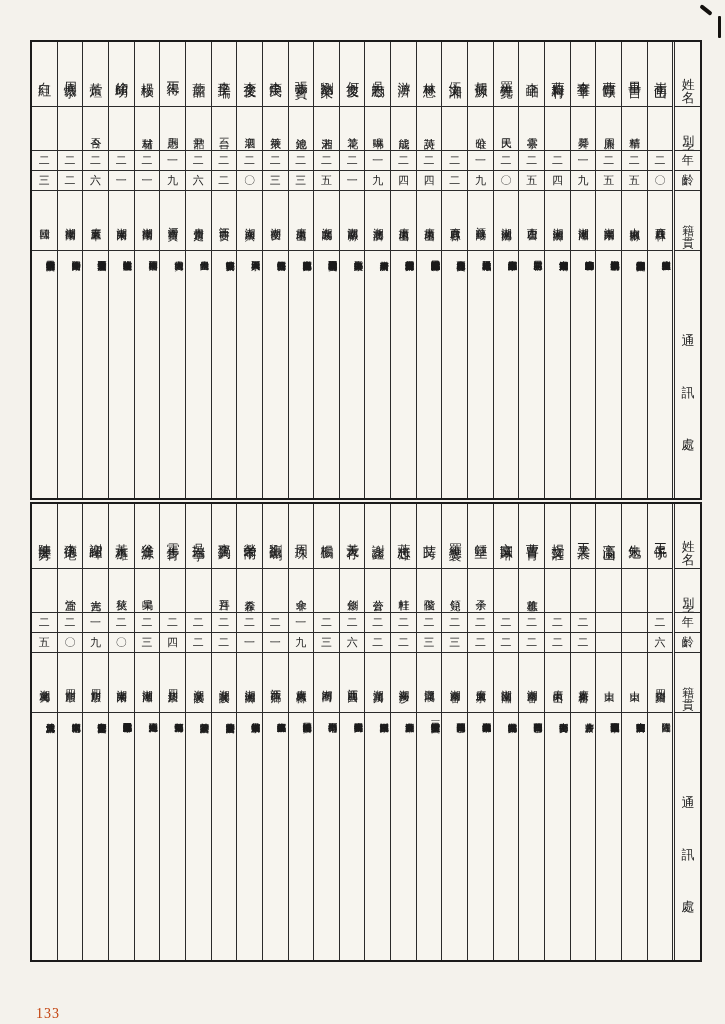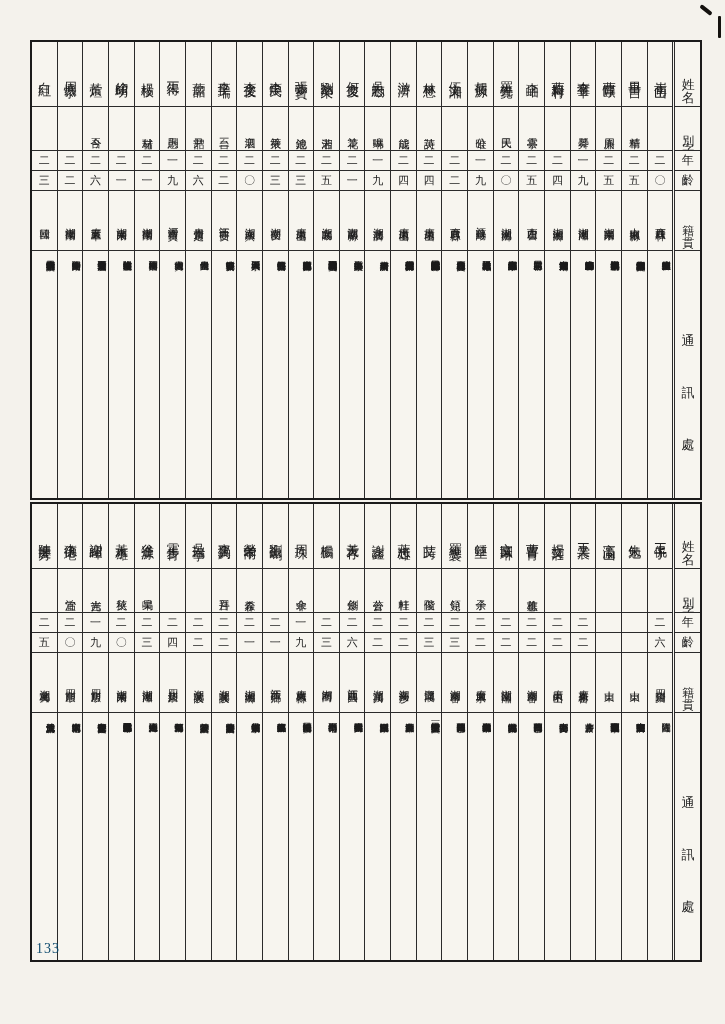--- a/index.html
+++ b/index.html
@@ -80,23 +80,23 @@
   .header-col .name .vert   { letter-spacing: 12px; margin-bottom: -12px; }
   .header-col .alias .vert  { letter-spacing: 7px;  margin-bottom: -7px; font-size: 12px; }
   .header-col .origin .vert { letter-spacing: 12px; margin-bottom: -12px; font-size: 12px; }
   .header-col .age .digit   { font-size: 12px; }
   .header-col .addr { align-items: center; justify-content: center; padding: 0; }
   .header-col .addr .vert { letter-spacing: 52px; margin-bottom: -52px; font-size: 13px; }
 
   .page-number {
     position: absolute;
     left: 36px;
-    top: 941px;
+    top: 1006px;
     font-size: 14px;
-    color: #0c4a6e;
+    color: #c2410c;
     letter-spacing: 1px;
     font-family: "Liberation Serif", serif;
   }
 
   .artifact { position: absolute; background: #14120f; }
   .artifact.a1 { right: 12px; top: 8px; width: 14px; height: 4px; transform: rotate(38deg); border-radius: 2px; }
   .artifact.a2 { right: 4px;  top: 16px; width: 3px; height: 22px; border-radius: 1px; }
 </style>
 </head>
 <body>

